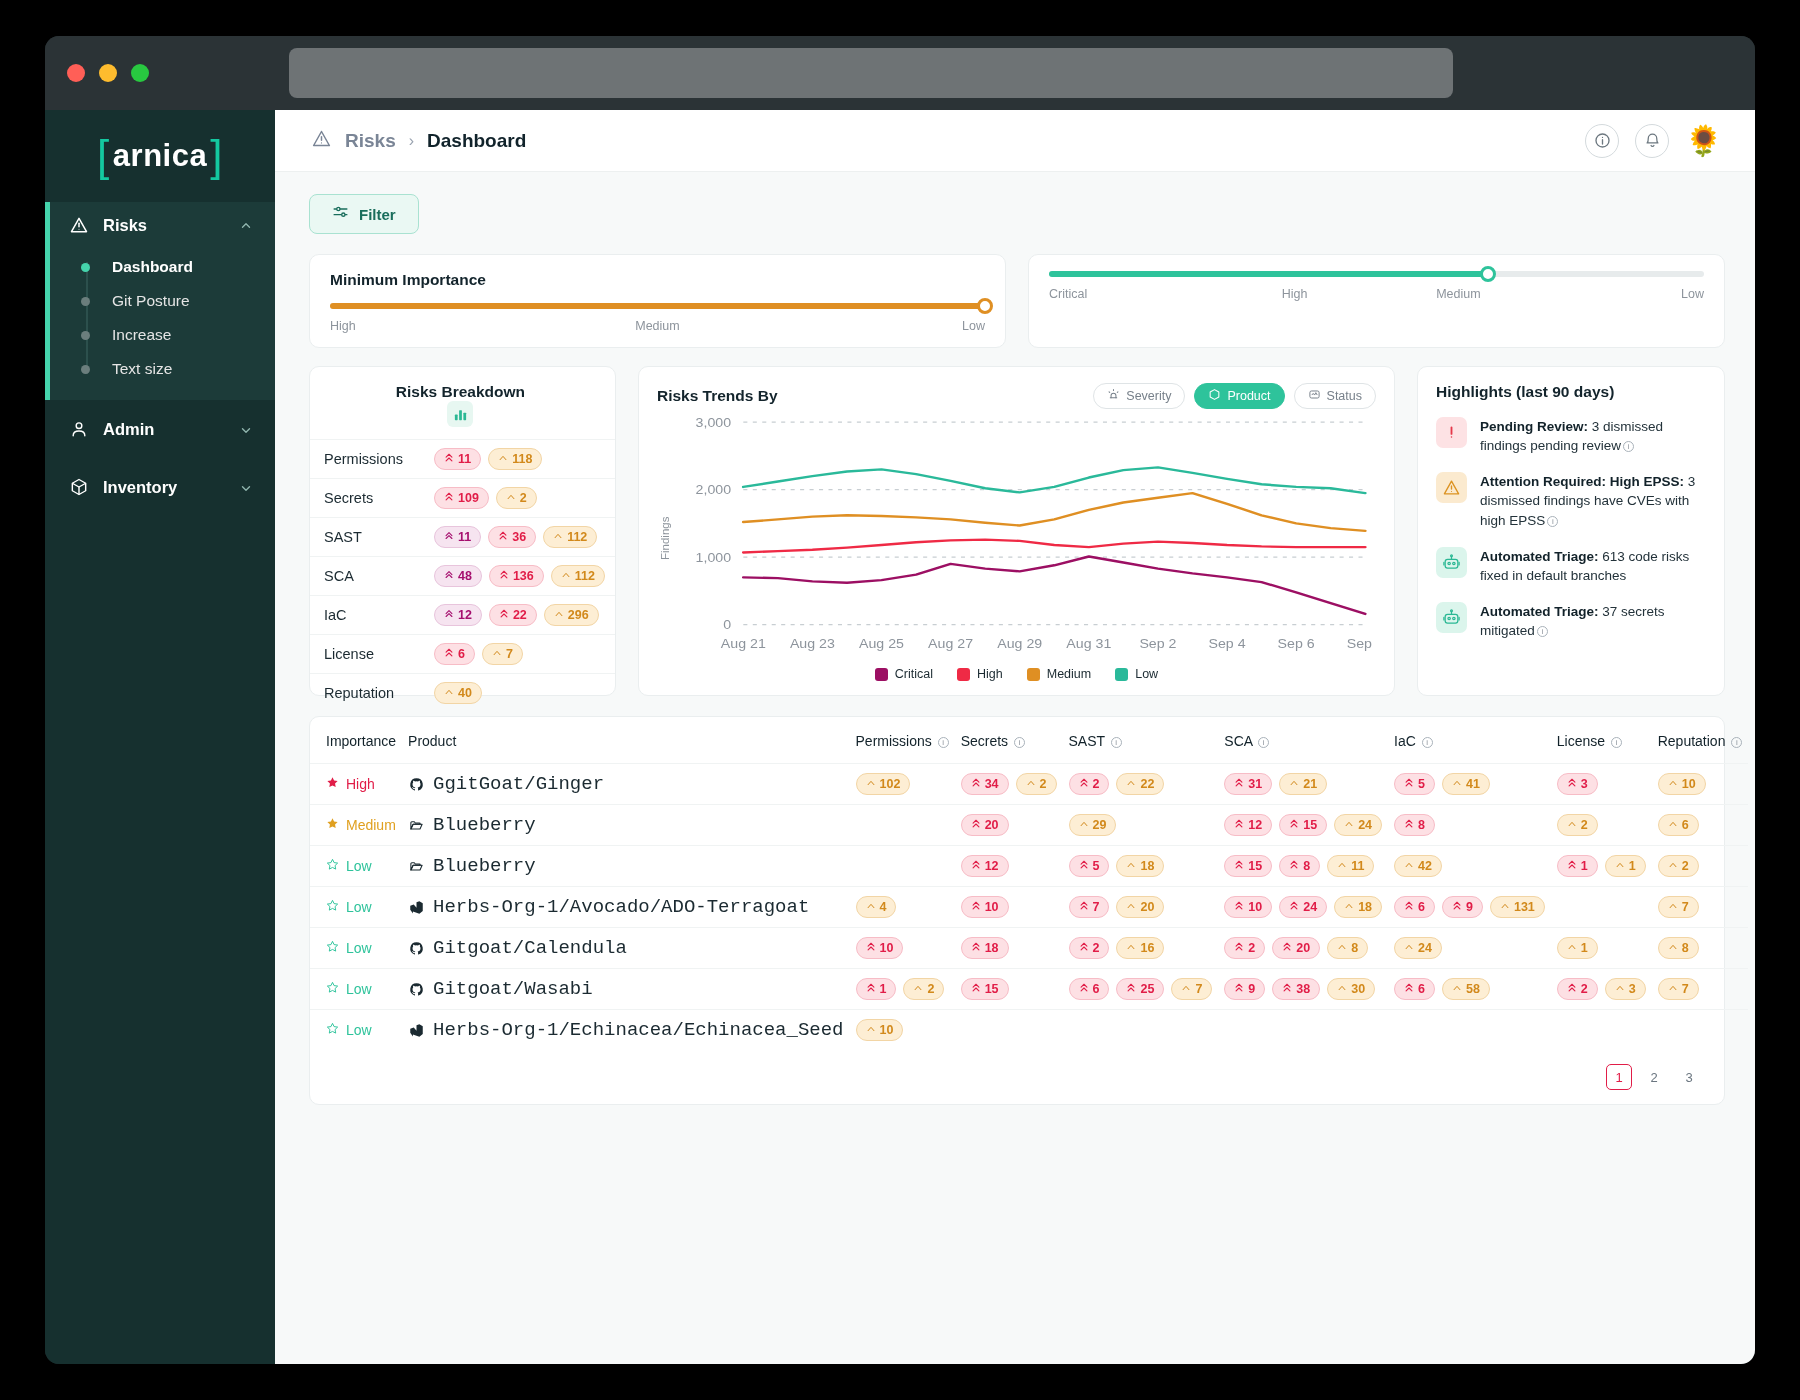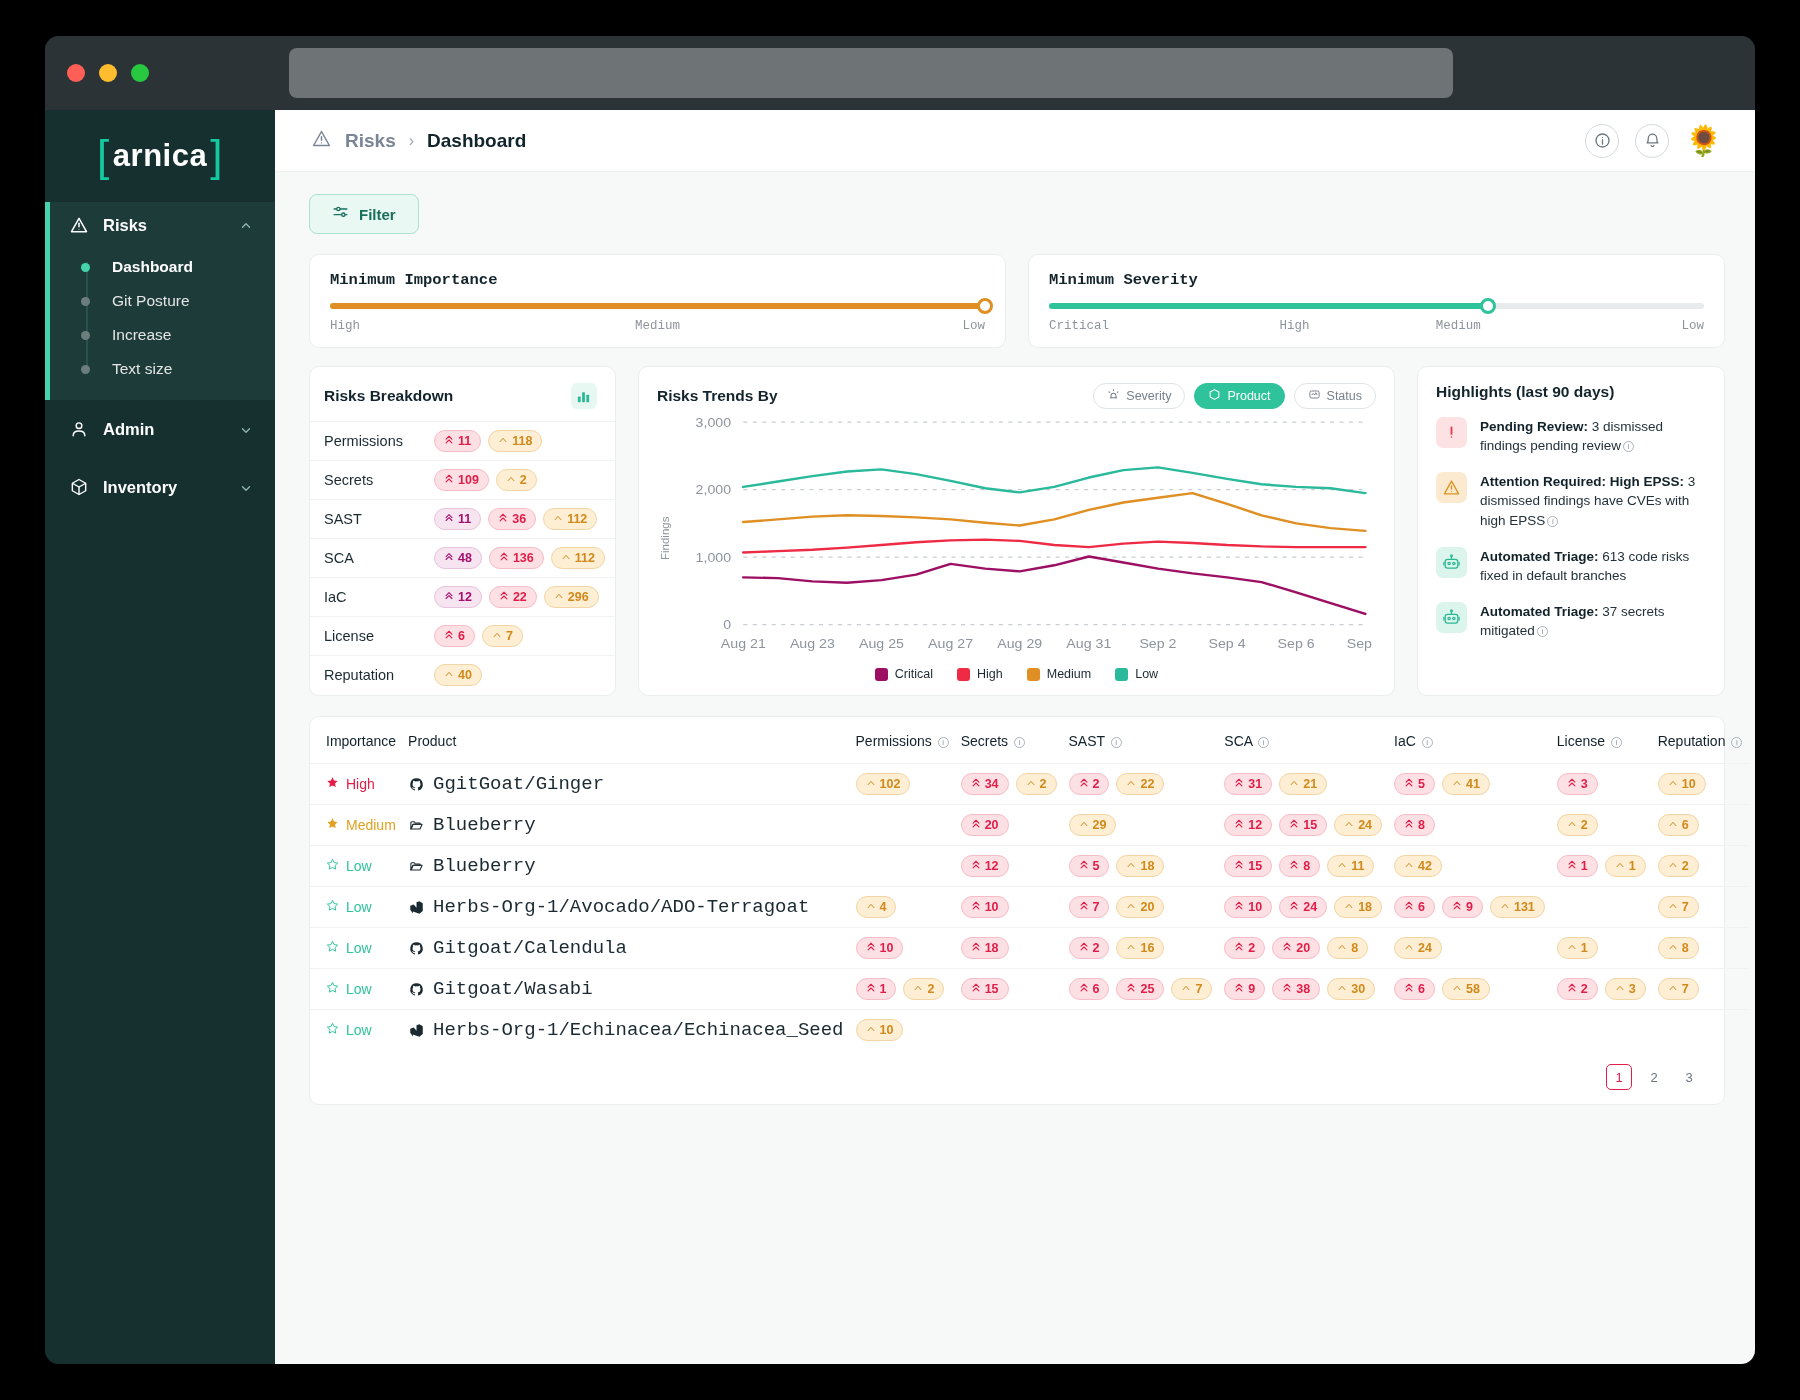--- a/index.html
+++ b/index.html
@@ -138,21 +138,21 @@
     height: 40px; padding: 0 22px; border-radius: 8px;
     background: #eaf8f3; border: 1px solid #a9e2d1;
     color: #1a6e5c; font-size: 15px; font-weight: 600;
     display: flex; align-items: center; gap: 10px; cursor: pointer;
   }
   
   .sliders { display: flex; gap: 22px; margin-bottom: 18px; }
   .card {
     background: #fff; border: 1px solid #eaeeef; border-radius: 10px;
   }
-  .slider-card { flex: 1; padding: 16px 20px 14px 20px; font-family: Liberation Mono, monospace; }
+  .slider-card { flex: 1; padding: 16px 20px 14px 20px; }
   .slider-title { font-size: 15.5px; font-weight: 700; color: #13242c; margin-bottom: 14px; }
   .track { position: relative; height: 6px; border-radius: 3px; background: #e7ebec; }
   .track .fill { position: absolute; left:0; top:0; bottom:0; border-radius: 3px; }
   .track .knob {
     position: absolute; top: 50%; transform: translate(-50%, -50%);
     width: 16px; height: 16px; border-radius: 50%;
     background: #fff; border: 3px solid currentColor;
     cursor: pointer;
   }
   .ticks { display: flex; margin-top: 10px; font-size: 12.5px; color: #8d949c; }
@@ -160,20 +160,21 @@
   .ticks span:first-child { text-align: left; }
   .ticks span:last-child { text-align: right; }
   .ticks.c4 span:nth-child(2), .ticks.c4 span:nth-child(3) { text-align: center; }
   .ticks.c3 span:nth-child(2) { text-align: center; }
   
   .midrow { display: flex; gap: 22px; margin-bottom: 20px; height: 330px; }
   .breakdown { flex: 0 0 305px; padding: 0; display:flex; flex-direction:column; }
   .bd-head {
     display: flex; align-items: center; justify-content: space-between;
     padding: 16px 18px 12px 14px;
+    flex-direction: column;
   }
   .bd-title { font-size: 15.5px; font-weight: 700; color: #13242c; }
   .bd-icon {
     width: 26px; height: 26px; border-radius: 6px; background: #e7f7f1;
     display: flex; align-items: center; justify-content: center;
   }
   .bd-rows { flex: 1; }
   .bd-row {
     display: flex; align-items: center; gap: 10px;
     height: 39px; padding: 0 10px 0 14px;
@@ -407,21 +408,20 @@
               <div class="fill" id="imp-fill" style="background:#df8f23;width:100%"></div>
               <div class="knob" id="imp-knob" style="color:#df8f23;left:100%"></div>
             </div>
             <div class="ticks c3">
               <span>High</span>
               <span>Medium</span>
               <span>Low</span>
             </div>
           </div>
           <div class="card slider-card">
-            <div class="slider-title">Minimum Severity</div>
             <div class="track">
               <div class="fill" id="sev-fill" style="background:#2ec39b;width:67%"></div>
               <div class="knob" id="sev-knob" style="color:#2ec39b;left:67%"></div>
             </div>
             <div class="ticks c4">
               <span>Critical</span>
               <span>High</span>
               <span>Medium</span>
               <span>Low</span>
             </div>

